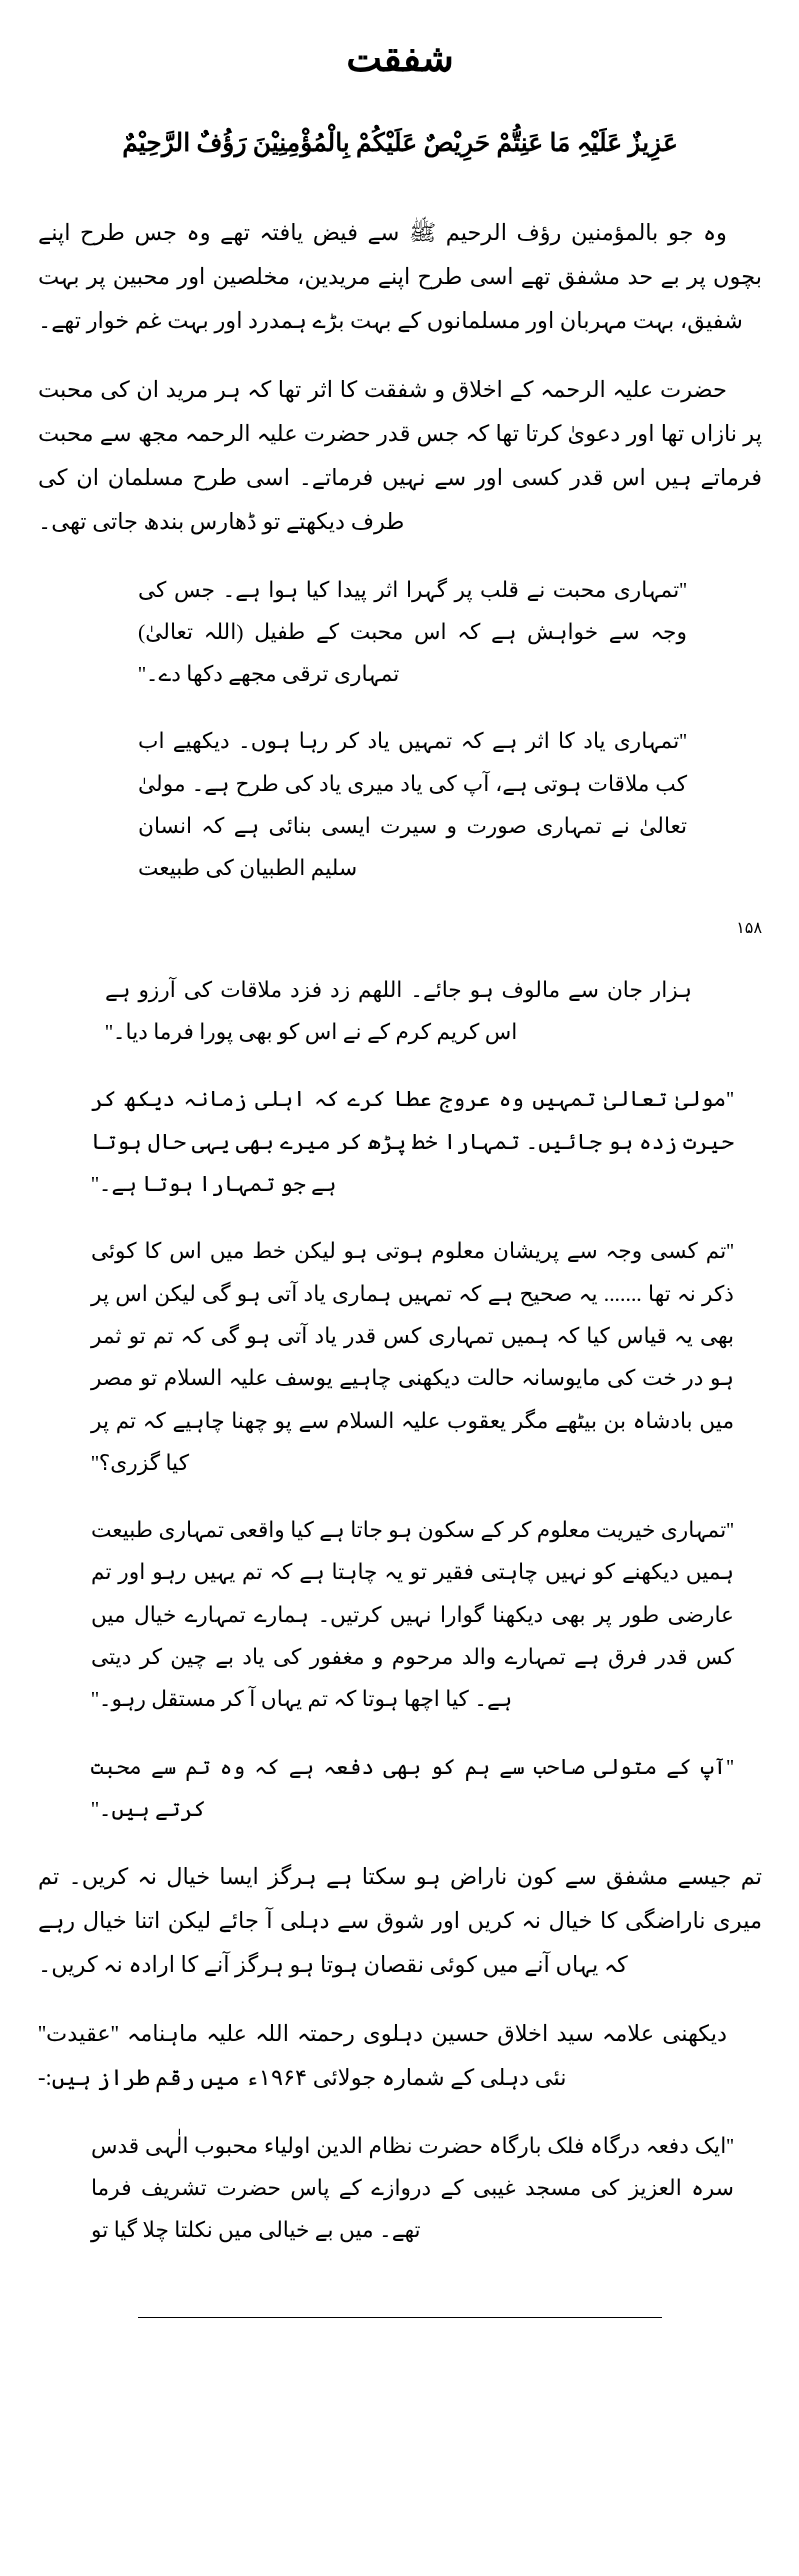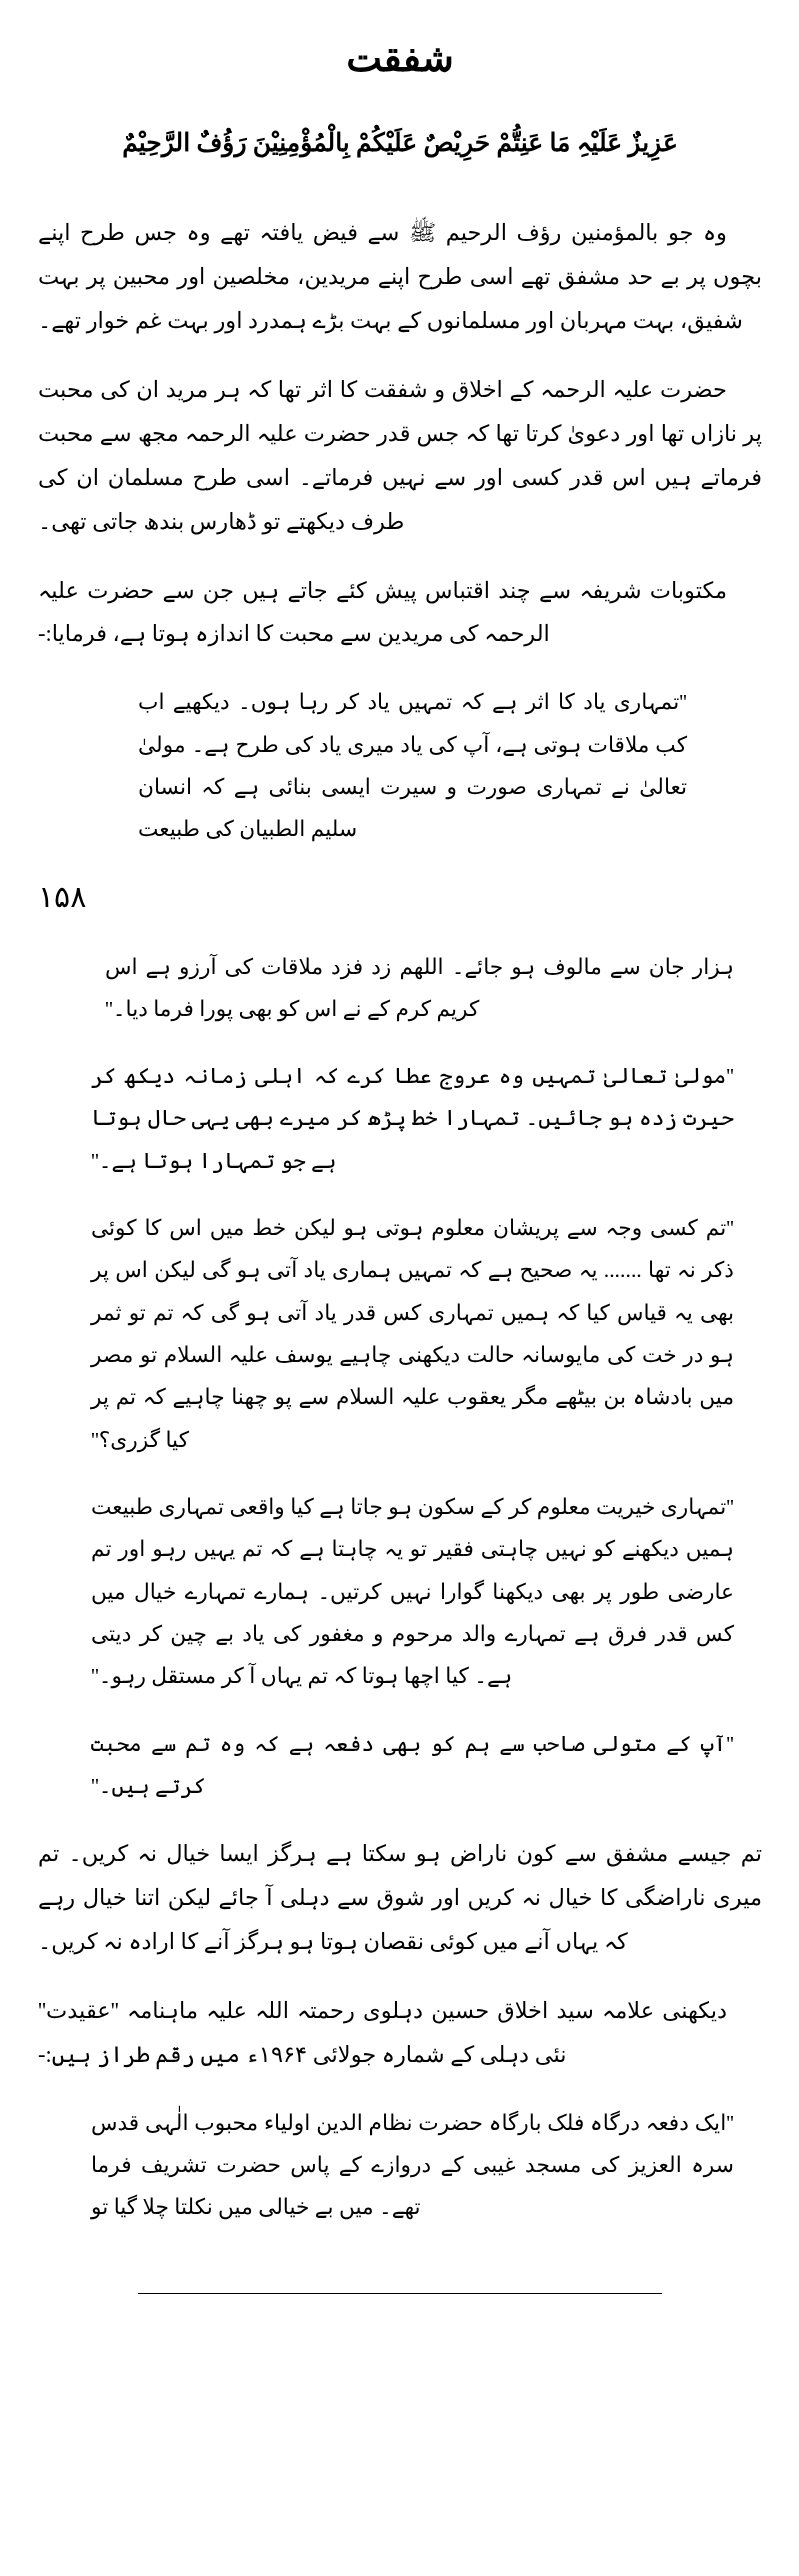--- a/index.html
+++ b/index.html
@@ -56,25 +56,25 @@
     text-align-last: left;
     font-size: 21.7px;
     line-height: 1.95;
     margin: 0 28px 25px 53px;
     letter-spacing: 0.2px;
   }
   p.quote.narrow {
     margin: 0 75px 25px 100px;
   }
   p.quote.mid {
-    margin: 0 28px 25px 67px;
+    margin: 0 70px 25px 67px;
   }
   .pagenum {
-    text-align: left;
-    font-size: 30px;
+    text-align: right;
+    font-size: 16px;
     margin: 28px 0 32px 0;
     direction: rtl;
   }
   .pagenum.bottom {
     margin: 25px 0 3.3px 0;
   }
   .rule {
     border: none;
     border-top: 0.8px solid #000;
     margin: 18.3px 100px 8.3px 100px;
@@ -94,22 +94,22 @@
 <div class="page">
 
   <h1 class="title">شفقت</h1>
 
   <div class="verse">عَزِیزٌ عَلَیْہِ مَا عَنِتُّمْ حَرِیْصٌ عَلَیْکُمْ بِالْمُؤْمِنِیْنَ رَؤُفٌ الرَّحِیْمٌ</div>
 
   <p class="body indent">وہ جو بالمؤمنین رؤف الرحیم ﷺ سے فیض یافتہ تھے وہ جس طرح اپنے بچوں پر بے حد مشفق تھے اسی طرح اپنے مریدین، مخلصین اور محبین پر بہت شفیق، بہت مہربان اور مسلمانوں کے بہت بڑے ہمدرد اور بہت غم خوار تھے۔</p>
 
   <p class="body indent">حضرت علیہ الرحمہ کے اخلاق و شفقت کا اثر تھا کہ ہر مرید ان کی محبت پر نازاں تھا اور دعویٰ کرتا تھا کہ جس قدر حضرت علیہ الرحمہ مجھ سے محبت فرماتے ہیں اس قدر کسی اور سے نہیں فرماتے۔ اسی طرح مسلمان ان کی طرف دیکھتے تو ڈھارس بندھ جاتی تھی۔</p>
 
-  <p class="body indent">مکتوبات شریفہ سے چند اقتباس پیش کئے جاتے ہیں جن سے حضرت علیہ الرحمہ کی مریدین سے محبت کا اندازہ ہوتا ہے، فرمایا:-</p>
 
+  <p class="quote narrow">''تمہاری محبت نے قلب پر گہرا اثر پیدا کیا ہوا ہے۔ جس کی وجہ سے خواہش ہے کہ اس محبت کے طفیل (اللہ تعالیٰ) تمہاری ترقی مجھے دکھا دے۔''</p>
 
   <p class="quote narrow">''تمہاری یاد کا اثر ہے کہ تمہیں یاد کر رہا ہوں۔ دیکھیے اب کب ملاقات ہوتی ہے، آپ کی یاد میری یاد کی طرح ہے۔ مولیٰ تعالیٰ نے تمہاری صورت و سیرت ایسی بنائی ہے کہ انسان سلیم الطبیان کی طبیعت</p>
 
   <div class="pagenum">۱۵۸</div>
 
   <p class="quote mid">ہزار جان سے مالوف ہو جائے۔ اللھم زد فزد ملاقات کی آرزو ہے اس کریم کرم کے نے اس کو بھی پورا فرما دیا۔''</p>
 
   <p class="quote">''مولیٰ تعالیٰ تمہیں وہ عروج عطا کرے کہ اہلی زمانہ دیکھ کر حیرت زدہ ہو جائیں۔ تمہارا خط پڑھ کر میرے بھی یہی حال ہوتا ہے جو تمہارا ہوتا ہے۔''</p>
 
   <p class="quote">''تم کسی وجہ سے پریشان معلوم ہوتی ہو لیکن خط میں اس کا کوئی ذکر نہ تھا ....... یہ صحیح ہے کہ تمہیں ہماری یاد آتی ہو گی لیکن اس پر بھی یہ قیاس کیا کہ ہمیں تمہاری کس قدر یاد آتی ہو گی کہ تم تو ثمر ہو در خت کی مایوسانہ حالت دیکھنی چاہیے یوسف علیہ السلام تو مصر میں بادشاہ بن بیٹھے مگر یعقوب علیہ السلام سے پو چھنا چاہیے کہ تم پر کیا گزری؟''</p>

